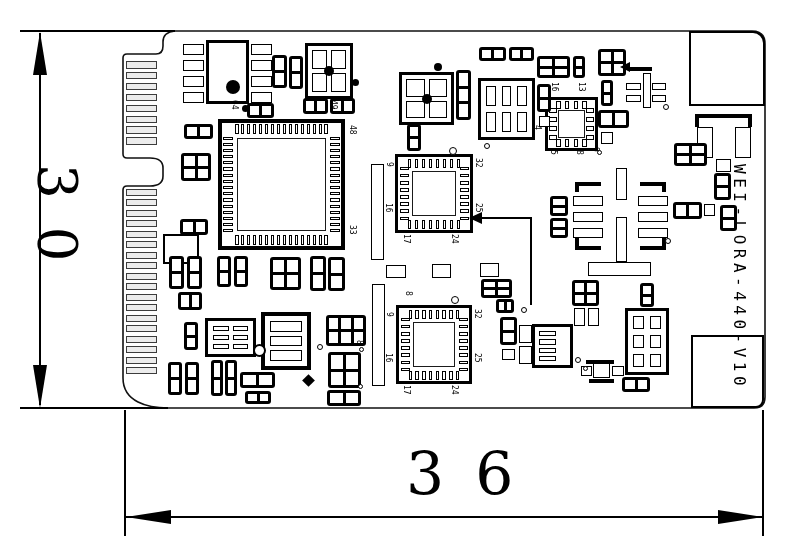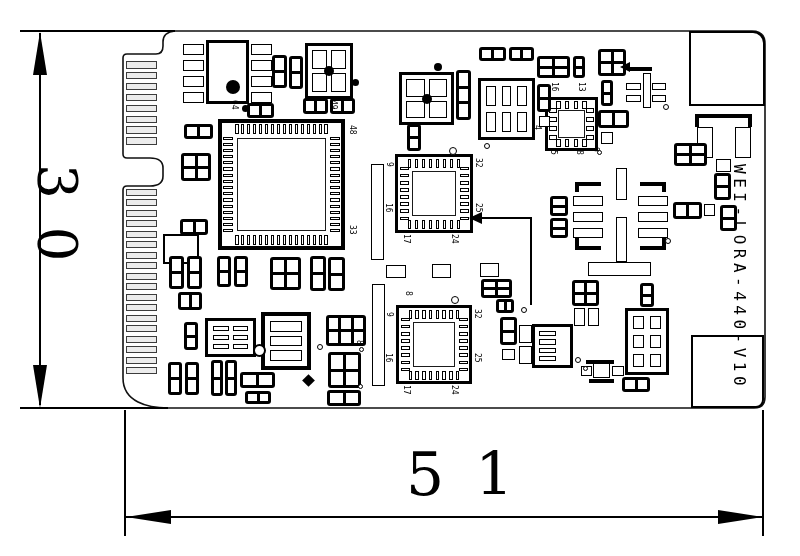--- a/index.html
+++ b/index.html
@@ -607,16 +607,16 @@
   <div class="line" style="left:39.3px;top:33px;width:1.5px;height:372px"></div>
   <div class="arr-up" style="left:33px;top:31.5px"></div>
   <div class="arr-down" style="left:33px;top:364.5px"></div>
   <div id="dim-30" class="dim-num">30</div>
 
   <div class="line" style="left:124.3px;top:410px;width:1.4px;height:126px"></div>
   <div class="line" style="left:762.3px;top:410px;width:1.4px;height:126px"></div>
   <div class="line" style="left:126px;top:516.3px;width:637px;height:1.5px"></div>
   <div class="arr-left" style="left:126px;top:510px"></div>
   <div class="arr-right" style="left:718px;top:510px"></div>
-  <div id="dim-51" class="dim-num">51</div>
+  <div id="dim-51" class="dim-num">36</div>
 
   <div id="board-label">WEI-LORA-440-V10</div>
 </div>
 
 </body></html>

